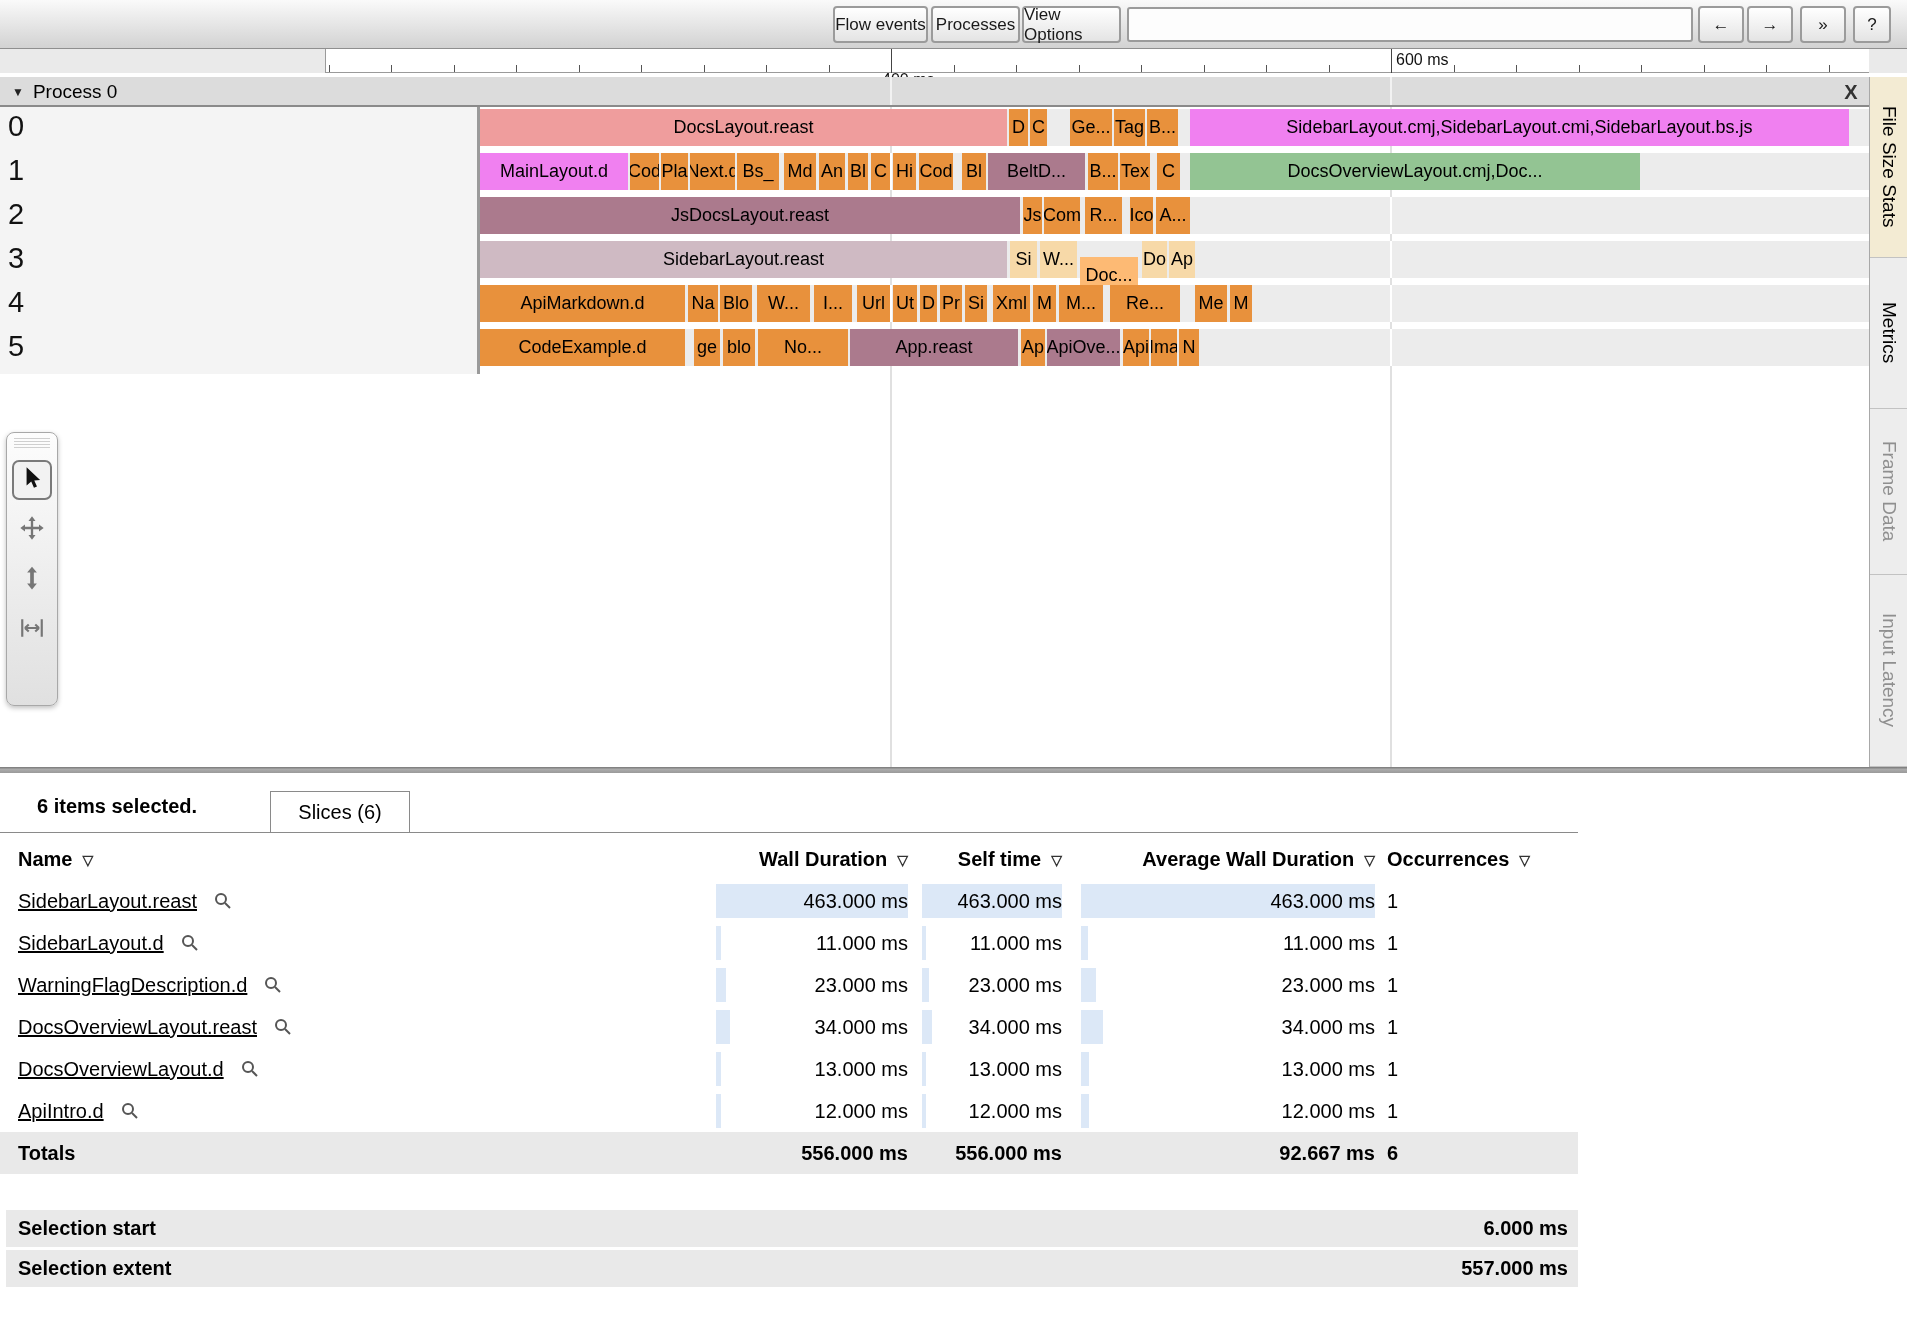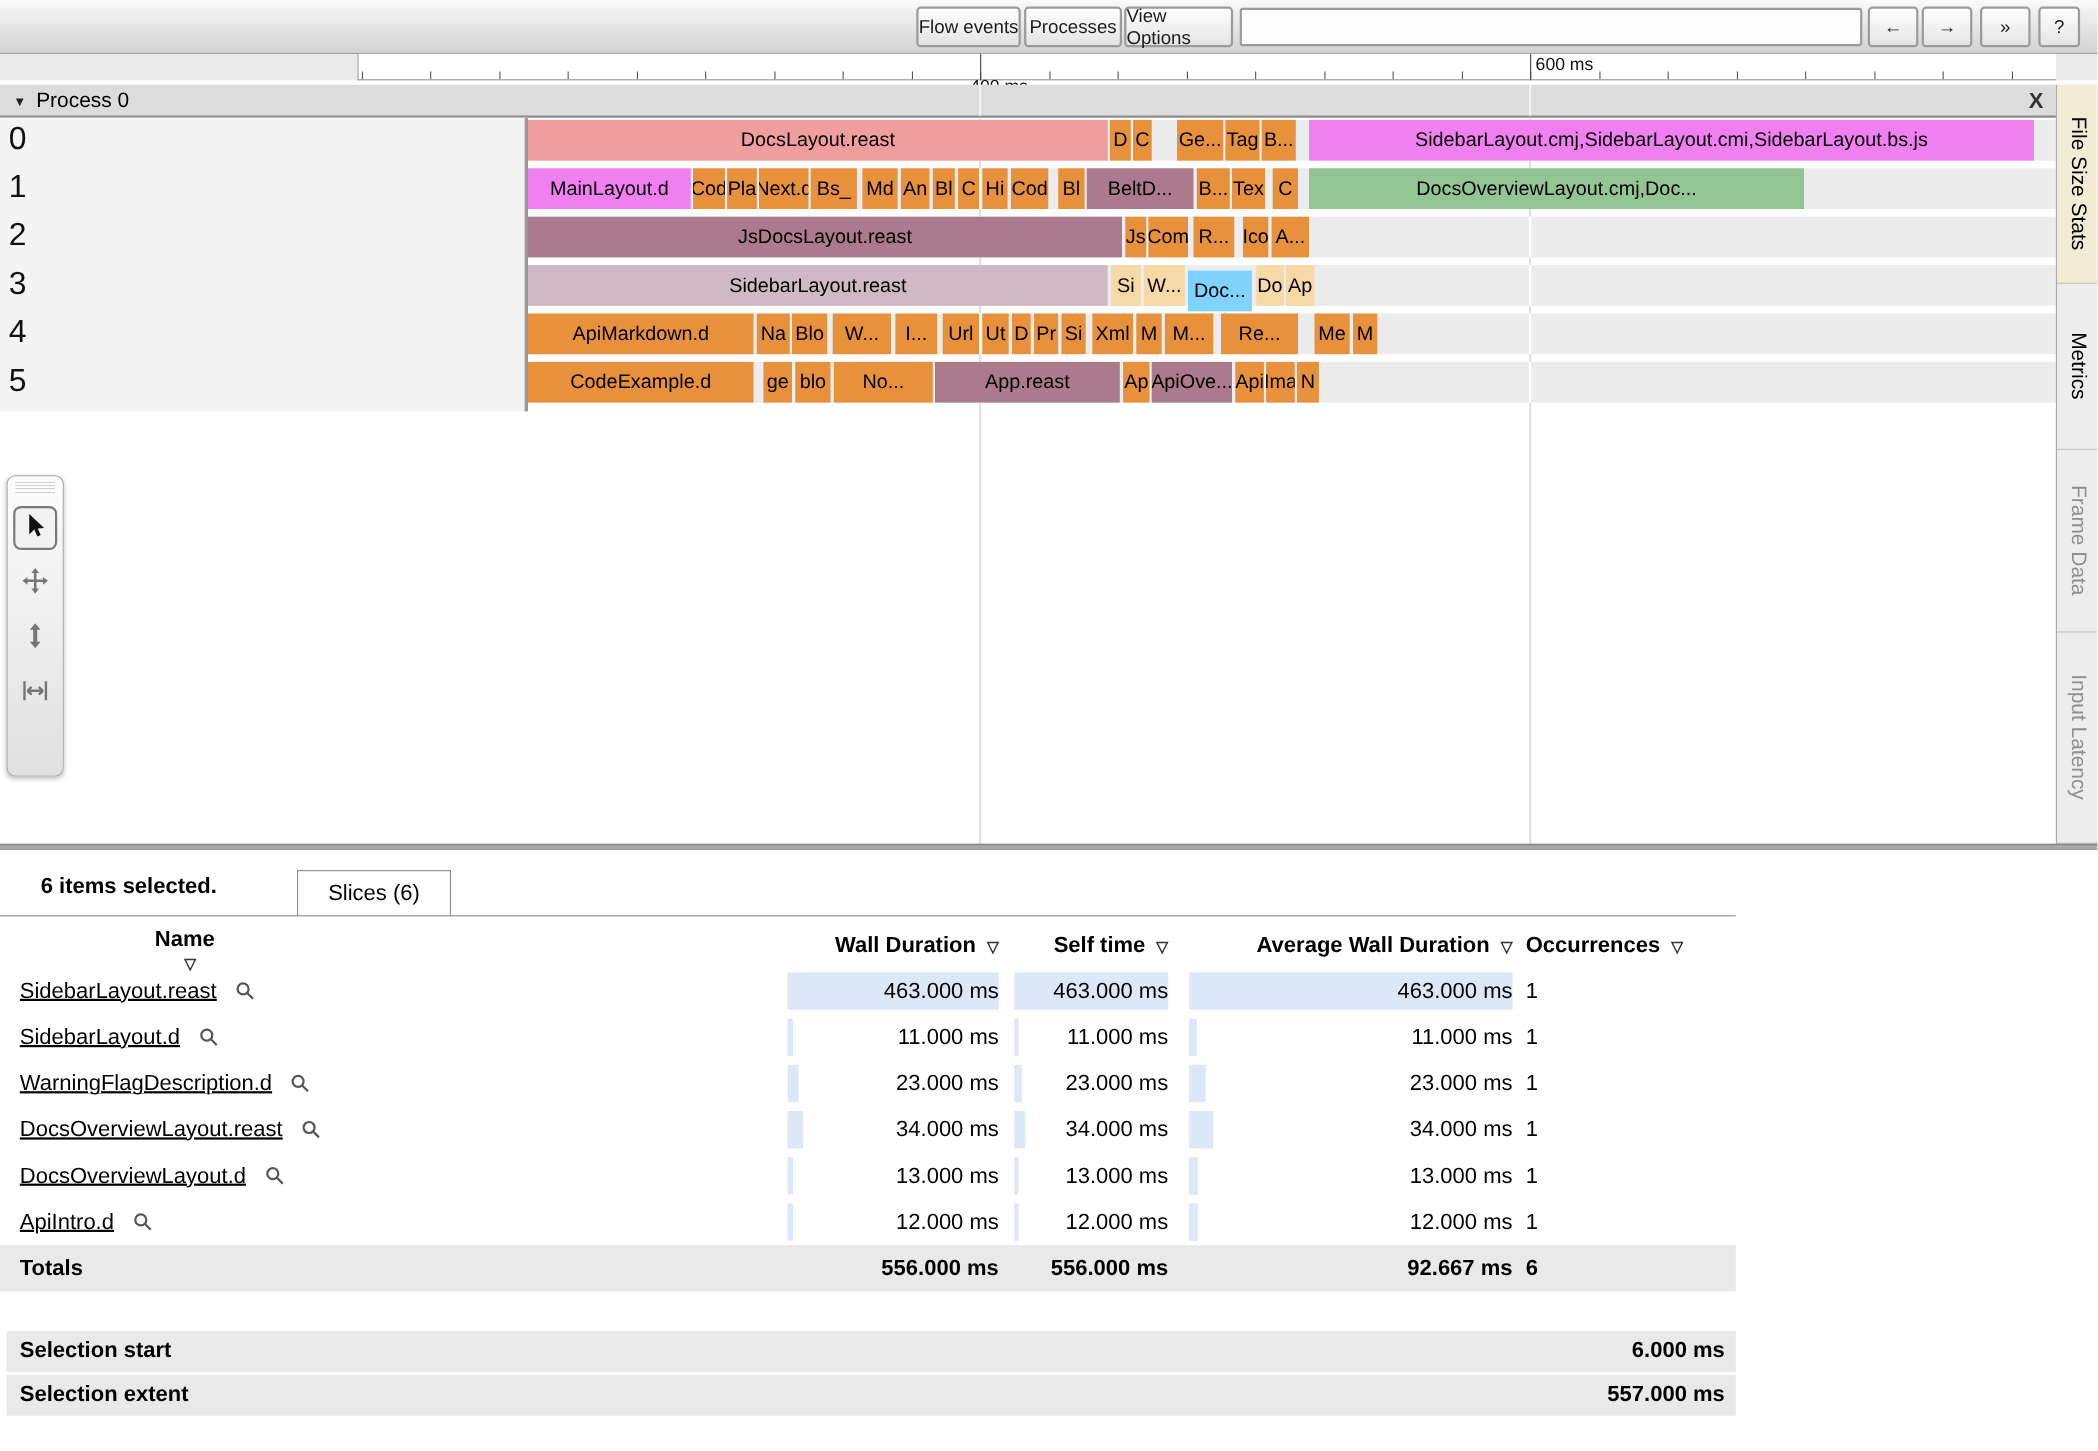--- a/index.html
+++ b/index.html
@@ -187,21 +187,21 @@
         <div class="slice" style="left: 1130px; top: 197px; width: 23px; background: rgb(232, 145, 60);">Ico</div>
         <div class="slice" style="left: 1156px; top: 197px; width: 34px; background: rgb(232, 145, 60);">A...</div>
         <div class="rownum" style="top: 198px;">2</div>
         <div class="strip" style="top: 241px;">
           <div class="wgl" style="left: 410px;"></div>
           <div class="wgl" style="left: 910px;"></div>
         </div>
         <div class="slice" style="left: 480px; top: 241px; width: 527px; background: rgb(207, 186, 195);">SidebarLayout.reast</div>
         <div class="slice" style="left: 1010px; top: 241px; width: 27px; background: rgb(247, 217, 168);">Si</div>
         <div class="slice" style="left: 1040px; top: 241px; width: 37px; background: rgb(247, 217, 168);">W...</div>
-        <div class="slice" style="left: 1080px; top: 246px; width: 58px; background: #7dd3fc;">Doc...</div>
+        <div class="slice" style="left: 1080px; top: 257px; width: 58px; background: #fdba74;">Doc...</div>
         <div class="slice" style="left: 1142px; top: 241px; width: 25px; background: rgb(247, 217, 168);">Do</div>
         <div class="slice" style="left: 1169px; top: 241px; width: 26px; background: rgb(247, 217, 168);">Ap</div>
         <div class="rownum" style="top: 242px;">3</div>
         <div class="strip" style="top: 285px;">
           <div class="wgl" style="left: 410px;"></div>
           <div class="wgl" style="left: 910px;"></div>
         </div>
         <div class="slice" style="left: 480px; top: 285px; width: 205px; background: rgb(232, 145, 60);">ApiMarkdown.d</div>
         <div class="slice" style="left: 688px; top: 285px; width: 30px; background: rgb(232, 145, 60);">Na</div>
         <div class="slice" style="left: 720px; top: 285px; width: 32px; background: rgb(232, 145, 60);">Blo</div>
@@ -277,21 +277,21 @@
       <div class="sidetab" style="top: 498px; height: 192px; background: transparent; color: rgb(143, 143, 143);">Input Latency</div>
     </div>
 
   <div class="splitter"></div>
 
   <div class="panel">
     <div class="summary">6 items selected.</div>
     <div class="slicetab">Slices (6)</div>
     <div class="tabline"></div>
     <div id="thead">
-        <div class="thead-cell" style="left: 18px; width: 300px; justify-content: flex-start; flex-direction: column;">
+        <div class="thead-cell" style="left: 18px; width: 300px; justify-content: flex-start;">
           <span>Name</span>
           <span class="arrow">▽</span>
         </div>
         <div class="thead-cell" style="left: 488px; width: 420px; justify-content: flex-end;">
           <span>Wall Duration</span>
           <span class="arrow">▽</span>
         </div>
         <div class="thead-cell" style="left: 642px; width: 420px; justify-content: flex-end;">
           <span>Self time</span>
           <span class="arrow">▽</span>

